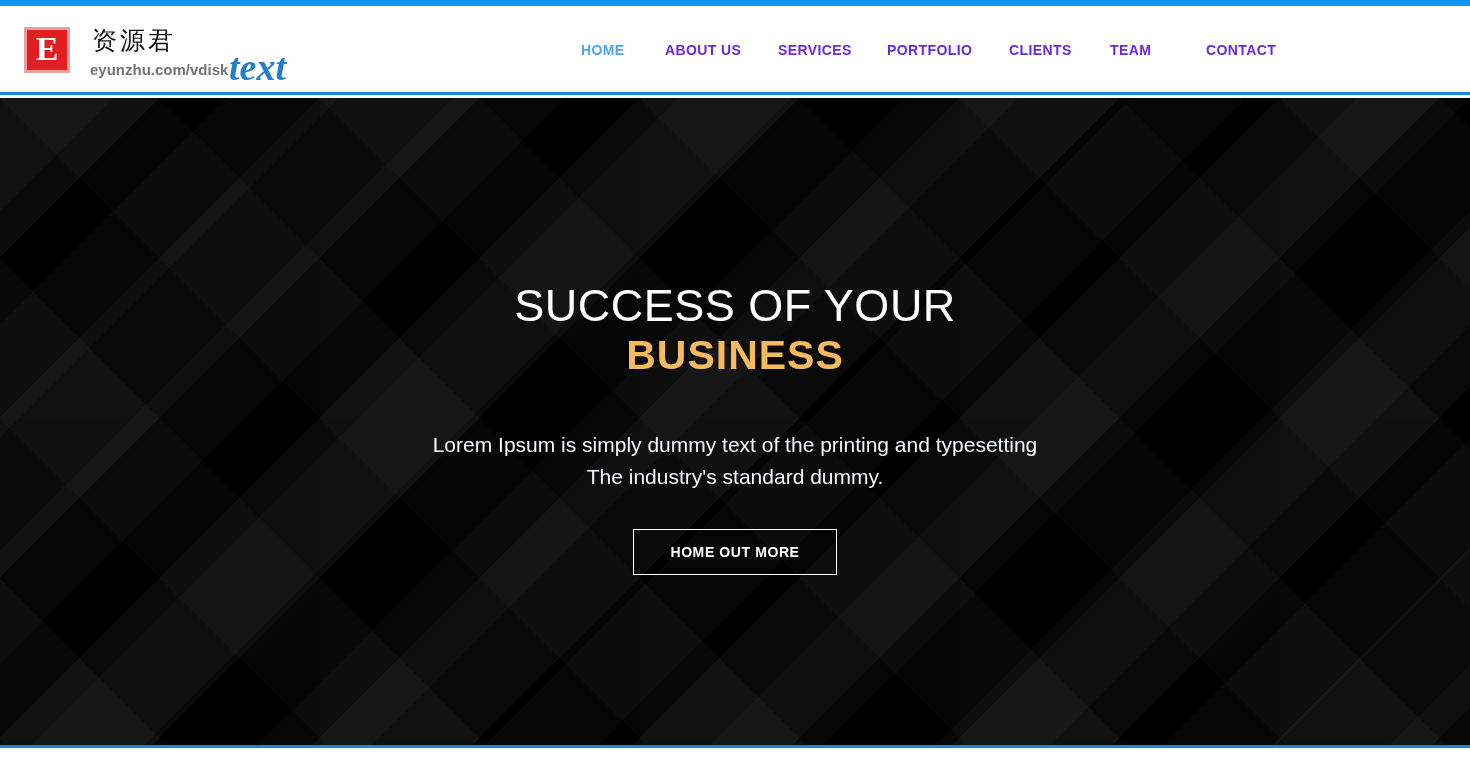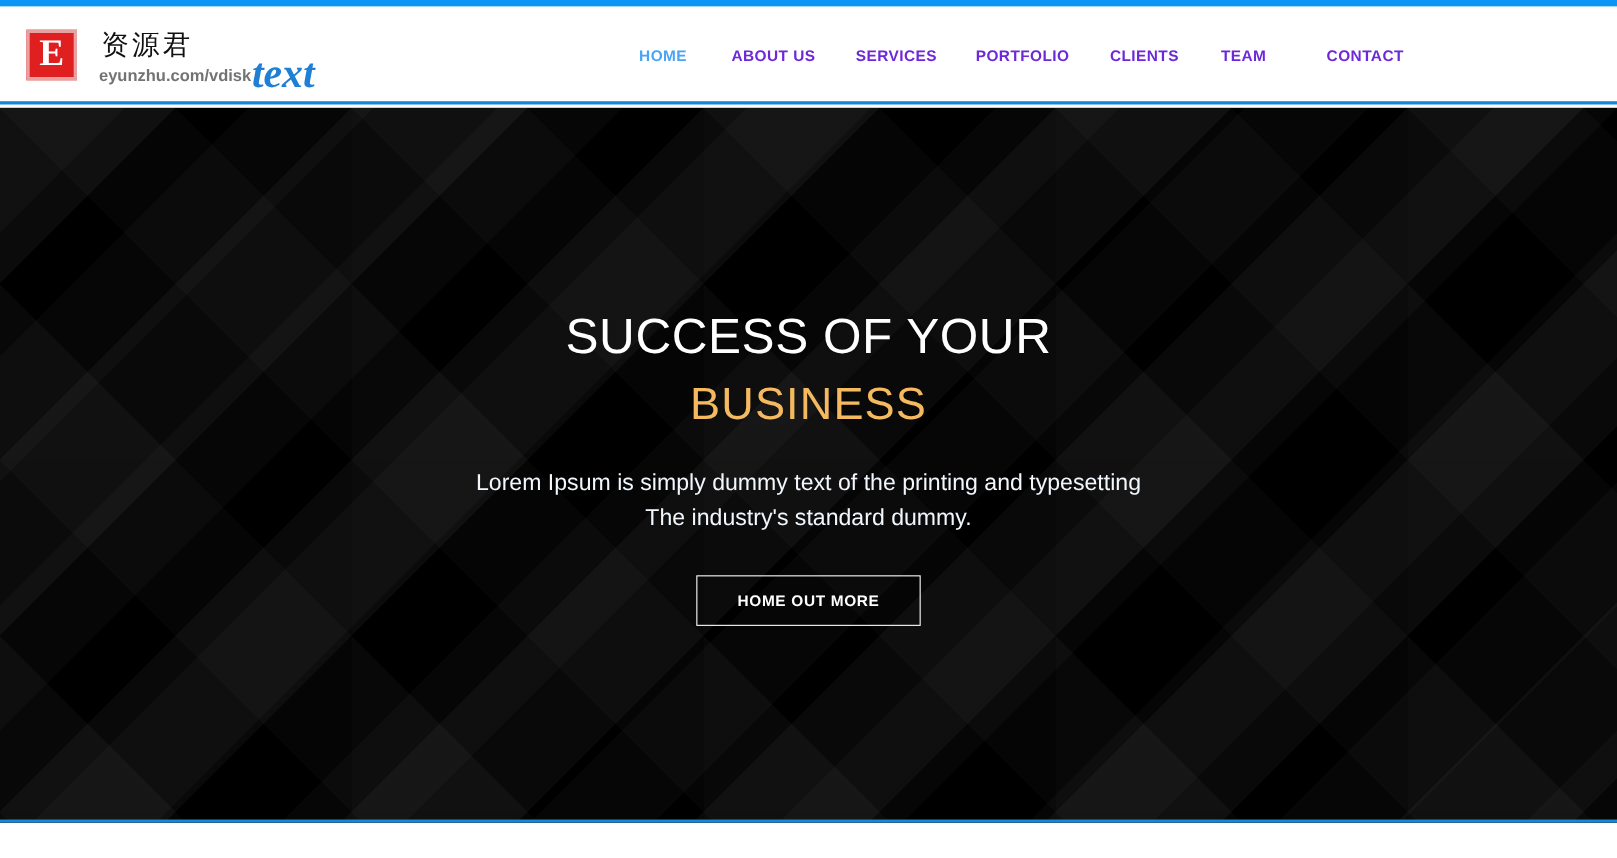--- a/index.html
+++ b/index.html
@@ -125,27 +125,27 @@
     align-items:center; justify-content:flex-start;
     padding-top:182px;
   }
   .hero-title-1 {
     font-size:45px; font-weight:normal;
     color:#ffffff; letter-spacing:0.5px;
     line-height:1.15;
     text-shadow:0 1px 2px rgba(0,0,0,0.08);
   }
   .hero-title-2 {
-    font-size:41px; font-weight:normal;
+    font-size:41px; font-weight:bold;
     color:#f5b95f; letter-spacing:1px;
     line-height:1.15;
-    margin-top:12px;
+    margin-top:0;
   }
   .hero-sub {
-    margin-top:32px;
+    margin-top:50px;
     font-size:21px; font-weight:normal;
     color:#f2f7fd;
     line-height:1.55; text-align:center;
   }
   .hero-cta {
     margin-top:35px;
     display:inline-block;
     padding:14px 36px;
     background:transparent;
     border:1px solid #ffffff;

